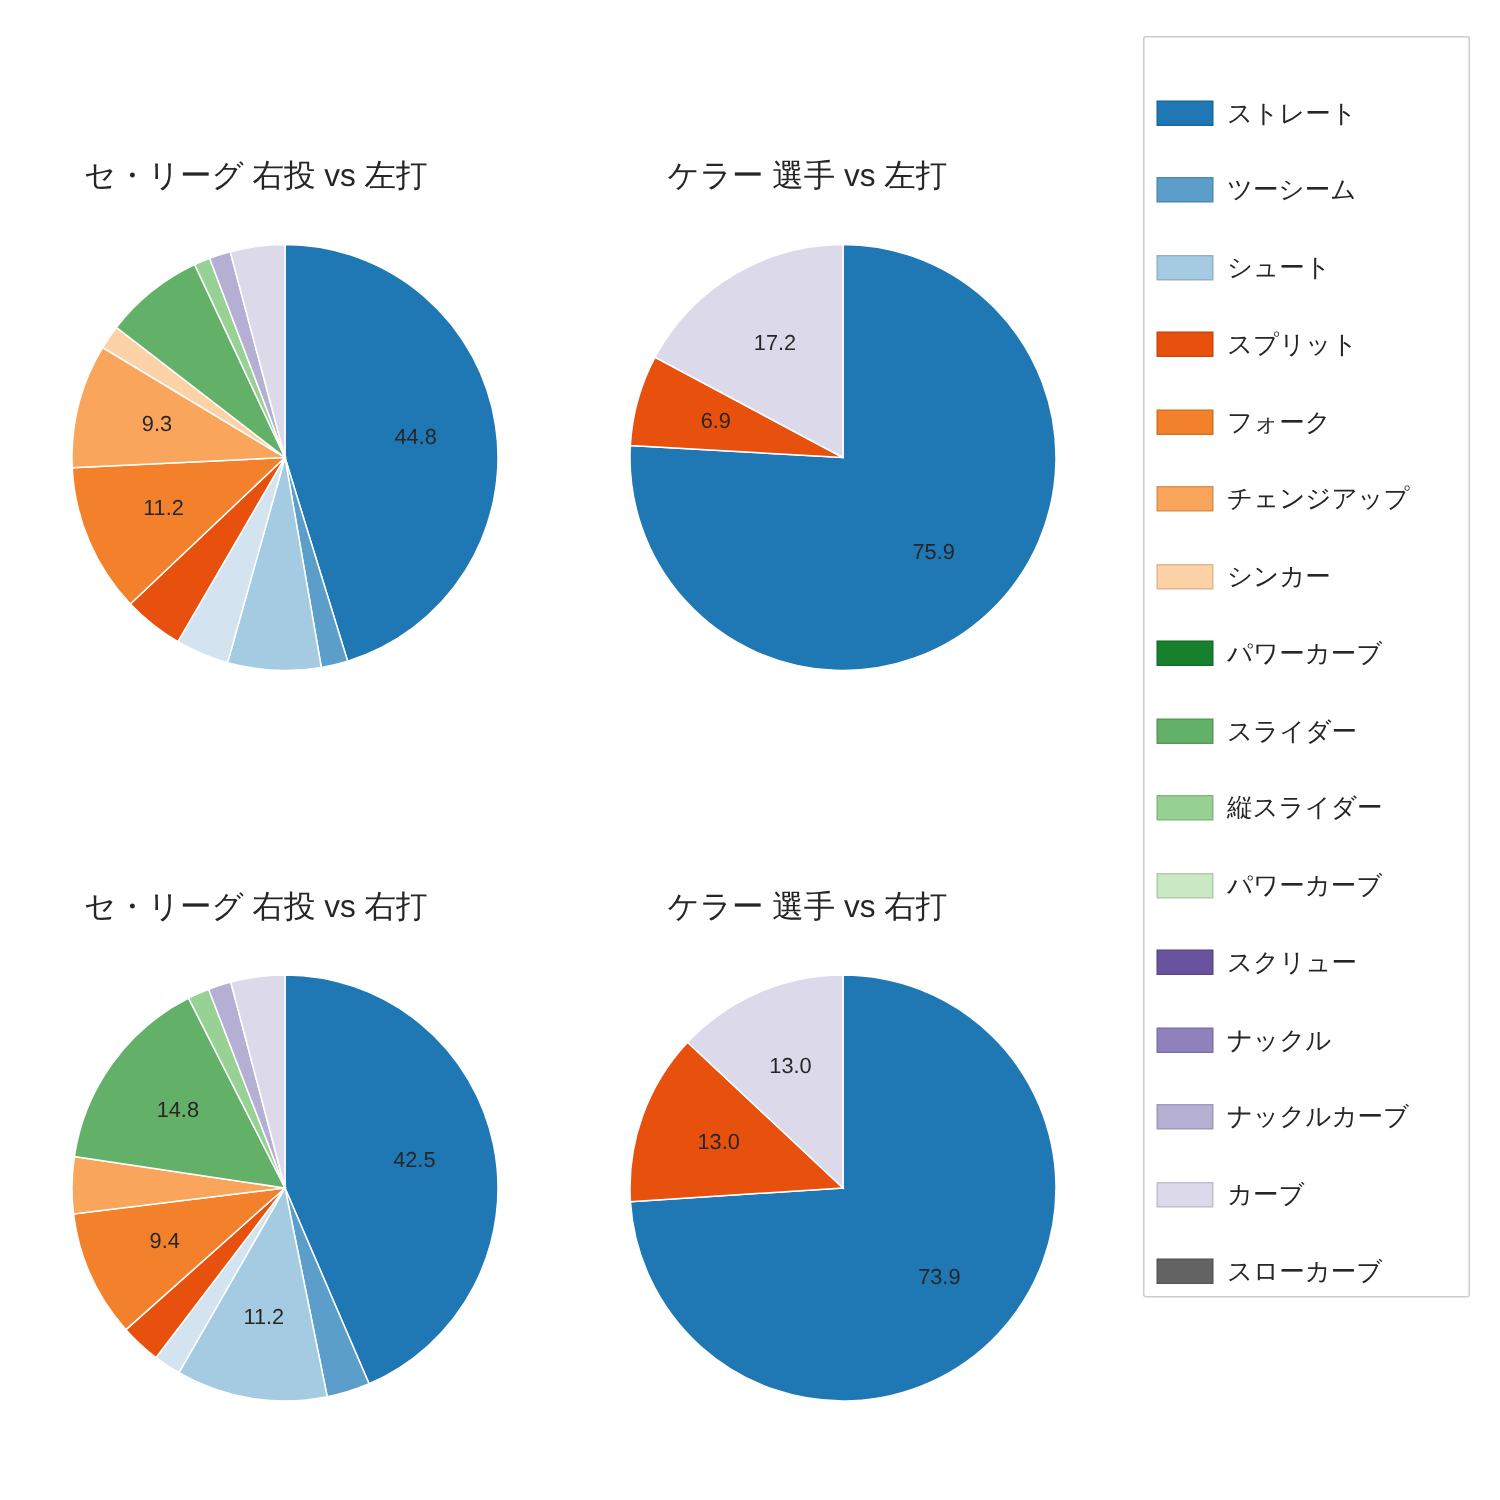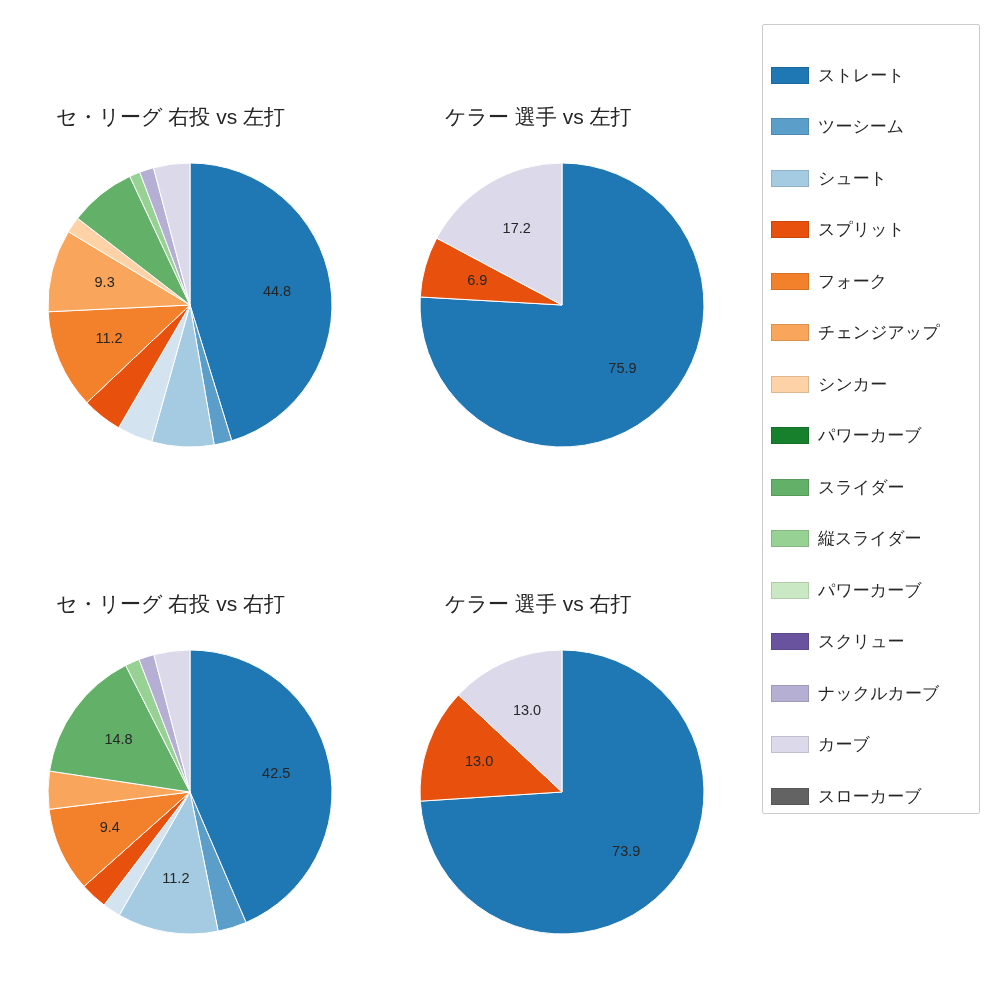--- a/index.html
+++ b/index.html
@@ -190,20 +190,24 @@
     </div>
     <div class="legend-row">
       <span class="legend-swatch" style="background: rgb(203, 232, 197);"></span>
       <span class="legend-label">パワーカーブ</span>
     </div>
     <div class="legend-row">
       <span class="legend-swatch" style="background: rgb(105, 83, 159);"></span>
       <span class="legend-label">スクリュー</span>
     </div>
     <div class="legend-row">
+      <span class="legend-swatch" style="background: rgb(143, 130, 189);"></span>
+      <span class="legend-label">ナックル</span>
+    </div>
+    <div class="legend-row">
       <span class="legend-swatch" style="background: rgb(181, 175, 212);"></span>
       <span class="legend-label">ナックルカーブ</span>
     </div>
     <div class="legend-row">
       <span class="legend-swatch" style="background: rgb(220, 218, 234);"></span>
       <span class="legend-label">カーブ</span>
     </div>
     <div class="legend-row">
       <span class="legend-swatch" style="background: rgb(99, 99, 99);"></span>
       <span class="legend-label">スローカーブ</span>

